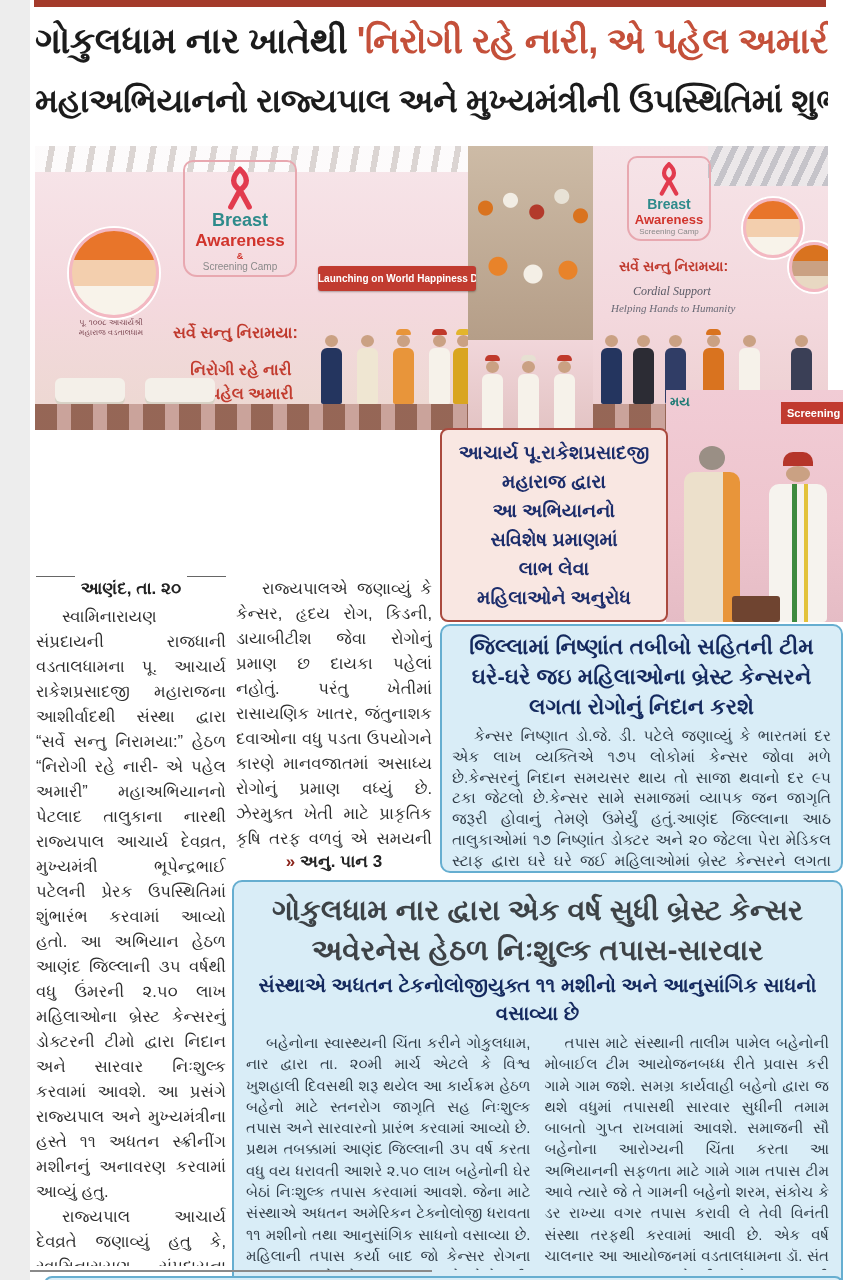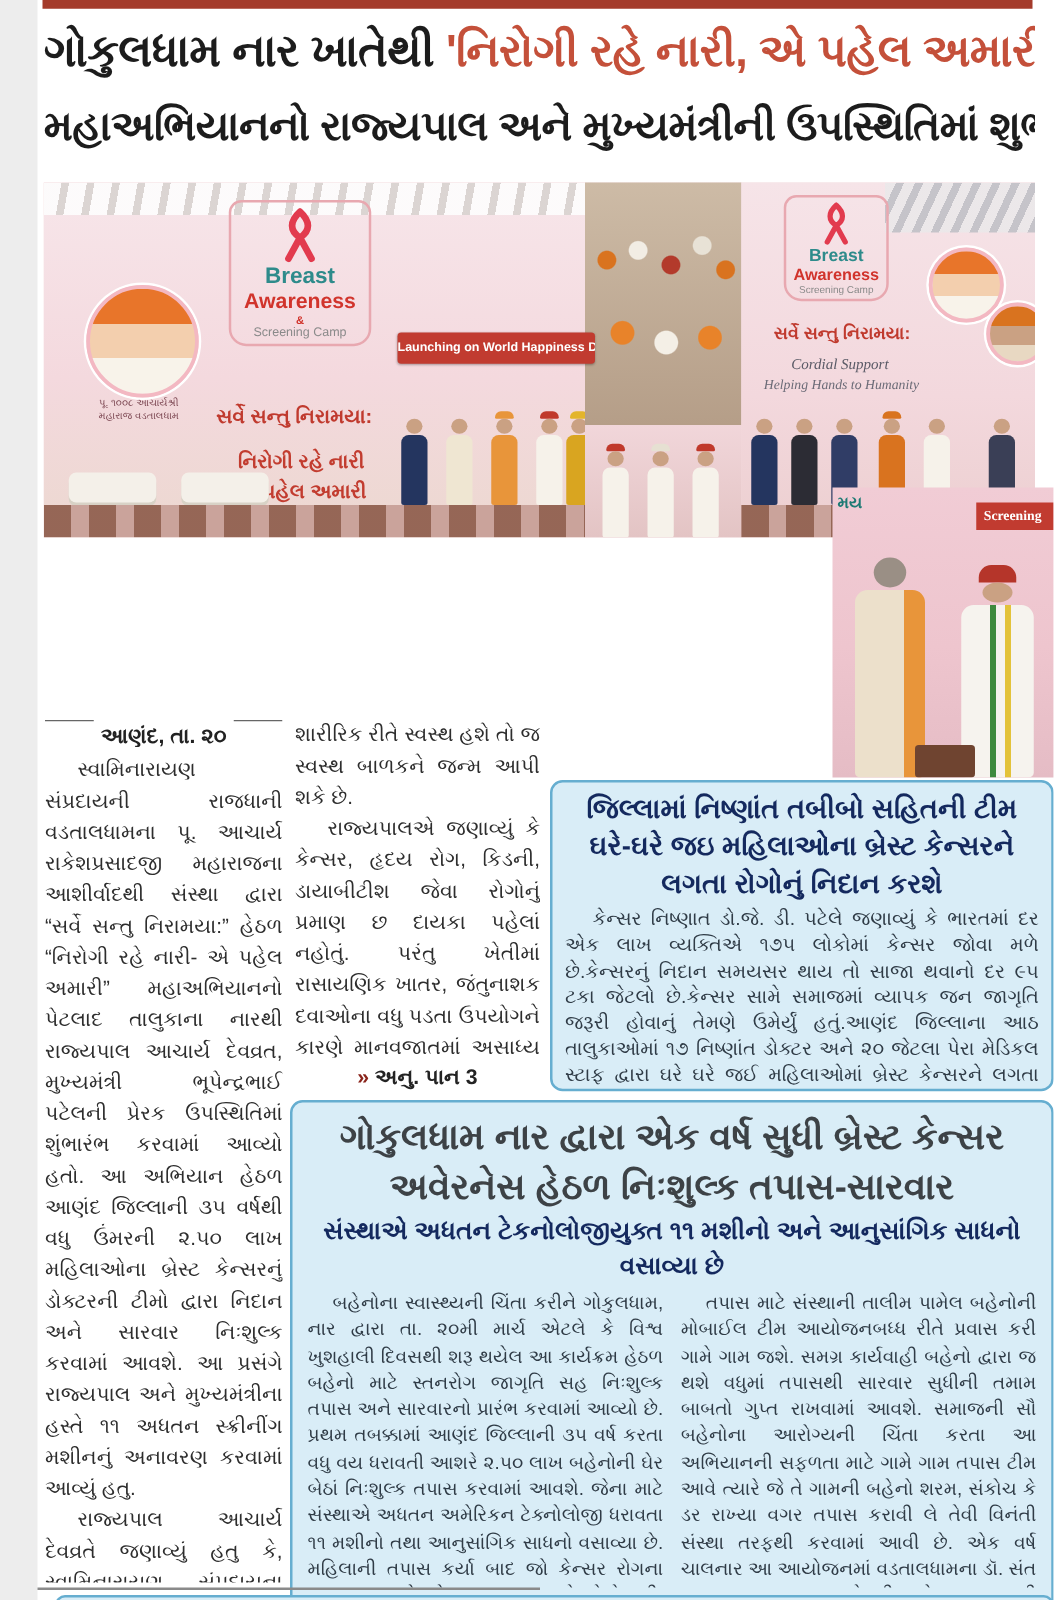--- a/index.html
+++ b/index.html
@@ -70,21 +70,21 @@
   .sofa{position:absolute;background:#f4f0e9;border-radius:6px;box-shadow:0 3px 0 #d8d2c6;}
 
   .fig{position:absolute;width:24px;}
   .fig i{display:block;}
   .fig .hat{width:15px;height:6px;border-radius:8px 8px 2px 2px;margin:0 auto;}
   .fig .head{width:13px;height:12px;border-radius:50%;background:#caa183;margin:0 auto;}
   .fig .body{width:21px;height:56px;border-radius:6px 6px 2px 2px;margin:1px auto 0;}
 
   
   .photo2{left:666px;top:390px;width:177px;height:232px;overflow:hidden;
-    background:linear-gradient(180deg,#f1ccd5 0%,#eec5ce 55%,#e5bcc5 100%);font-family:Liberation Serif, serif;}
+    background:linear-gradient(180deg,#f1ccd5 0%,#eec5ce 55%,#e5bcc5 100%);}
   .p2tab{position:absolute;right:0;top:12px;width:56px;height:22px;background:#c13b30;color:#fff;
     font-weight:bold;font-size:11px;line-height:22px;padding-left:6px;white-space:nowrap;overflow:hidden;}
   .p2frag{position:absolute;left:4px;top:4px;color:#1d7a74;font-weight:bold;font-size:13px;}
   .fig2{position:absolute;}
   .fig2 .h2{border-radius:50%;margin:0 auto;}
   .fig2 .b2{border-radius:10px 10px 4px 4px;margin:2px auto 0;}
   .table2{position:absolute;left:66px;bottom:0;width:48px;height:26px;background:#6f4430;border-radius:3px;}
 
   
   .subhead{left:38px;top:436px;width:396px;height:136px;overflow:hidden;text-align:center;
@@ -272,30 +272,37 @@
 
   <div class="abs col col1">
     <div class="dateline">
         <span>આણંદ, તા. ૨૦</span>
       </div>
     <p class="ind">સ્વામિનારાયણ સંપ્રદાયની રાજધાની વડતાલધામના પૂ. આચાર્ય રાકેશપ્રસાદજી મહારાજના આશીર્વાદથી સંસ્થા દ્વારા “સર્વે સન્તુ નિરામયા:” હેઠળ “નિરોગી રહે નારી- એ પહેલ અમારી” મહાઅભિયાનનો પેટલાદ તાલુકાના નારથી રાજ્યપાલ આચાર્ય દેવવ્રત, મુખ્યમંત્રી ભૂપેન્દ્રભાઈ પટેલની પ્રેરક ઉપસ્થિતિમાં શુંભારંભ કરવામાં આવ્યો હતો. આ અભિયાન હેઠળ આણંદ જિલ્લાની ૩૫ વર્ષથી વધુ ઉંમરની ૨.૫૦ લાખ મહિલાઓના બ્રેસ્ટ કેન્સરનું ડોક્ટરની ટીમો દ્વારા નિદાન અને સારવાર નિઃશુલ્ક કરવામાં આવશે. આ પ્રસંગે રાજ્યપાલ અને મુખ્યમંત્રીના હસ્તે ૧૧ અધતન સ્ક્રીનીંગ મશીનનું અનાવરણ કરવામાં આવ્યું હતુ.</p>
     <p class="ind">રાજ્યપાલ આચાર્ય દેવવ્રતે જણાવ્યું હતુ કે, સ્વામિનારાયણ સંપ્રદાયના સંતો સમાજમાં માનવસેવા અને માનવ કલ્યાણના કામોની સુવાસ ચોમેર પ્રસરાવી ગુજરાતની પાવન ભૂમિ માટે વરદાનરૂપ બની રહ્યાં છે. નારીશક્તિની ચિંતા કરીને સંસ્થા દ્વારા મહિલાઓના સ્વાસ્થ્યની જાળવણી માટે બ્રેસ્ટ કેન્સર અવેરનેસ કાર્યક્રમ દાતાઓના સહયોગથી હાથ ધરવામાં આવ્યો છે જે સરાહનીય અને અભિનંદનને પાત્ર છે. મહિલાઓ</p>
   </div>
 
   <div class="abs col col2">
-    <p>શારીરિક રીતે સ્વસ્થ હશે તો જ સ્વસ્થ બાળકને જન્મ આપી શકે છે.</p>
     <p class="ind">રાજ્યપાલએ જણાવ્યું કે કેન્સર, હૃદય રોગ, કિડની, ડાયાબીટીશ જેવા રોગોનું પ્રમાણ છ દાયકા પહેલાં નહોતું. પરંતુ ખેતીમાં રાસાયણિક ખાતર, જંતુનાશક દવાઓના વધુ પડતા ઉપયોગને કારણે માનવજાતમાં અસાધ્ય રોગોનું પ્રમાણ વધ્યું છે. ઝેરમુક્ત ખેતી માટે પ્રાકૃતિક કૃષિ તરફ વળવું એ સમયની માંગ છે.</p>
 
   </div>
 
   <div class="abs jump">
     <span class="mk">»</span>
     <span>અનુ. પાન 3</span>
   </div>
 
+  <div class="abs pinkbox">
+    <div>આચાર્ય પૂ.રાકેશપ્રસાદજી
+મહારાજ દ્વારા
+આ અભિયાનનો
+સવિશેષ પ્રમાણમાં
+લાભ લેવા
+મહિલાઓને અનુરોધ</div>
+  </div>
 
   <div class="abs bluebox dxbox">
     <div class="dx-title">જિલ્લામાં નિષ્ણાંત તબીબો સહિતની ટીમ ઘરે-ઘરે જઇ મહિલાઓના બ્રેસ્ટ કેન્સરને લગતા રોગોનું નિદાન કરશે</div>
     <div class="dx-body">કેન્સર નિષ્ણાત ડો.જે. ડી. પટેલે જણાવ્યું કે ભારતમાં દર એક લાખ વ્યક્તિએ ૧૭૫ લોકોમાં કેન્સર જોવા મળે છે.કેન્સરનું નિદાન સમયસર થાય તો સાજા થવાનો દર ૯૫ ટકા જેટલો છે.કેન્સર સામે સમાજમાં વ્યાપક જન જાગૃતિ જરૂરી હોવાનું તેમણે ઉમેર્યું હતું.આણંદ જિલ્લાના આઠ તાલુકાઓમાં ૧૭ નિષ્ણાંત ડોક્ટર અને ૨૦ જેટલા પેરા મેડિકલ સ્ટાફ દ્વારા ઘરે ઘરે જઈ મહિલાઓમાં બ્રેસ્ટ કેન્સરને લગતા રોગનું નિદાન કરવામાં આવશે.આ ઉપરાંત જિલ્લાની ૧૫૦૦ મહિલાઓને આ અંગે અધતન તાલીમ પણ આપવામાં આવશે.</div>
   </div>
 
   <div class="abs bluebox btbox">
     <div class="bt-title">ગોકુલધામ નાર દ્વારા એક વર્ષ સુધી બ્રેસ્ટ કેન્સર
 અવેરનેસ હેઠળ નિઃશુલ્ક તપાસ-સારવાર</div>
     <div class="bt-sub">સંસ્થાએ અધતન ટેકનોલોજીયુક્ત ૧૧ મશીનો અને આનુસાંગિક સાધનો વસાવ્યા છે</div>

